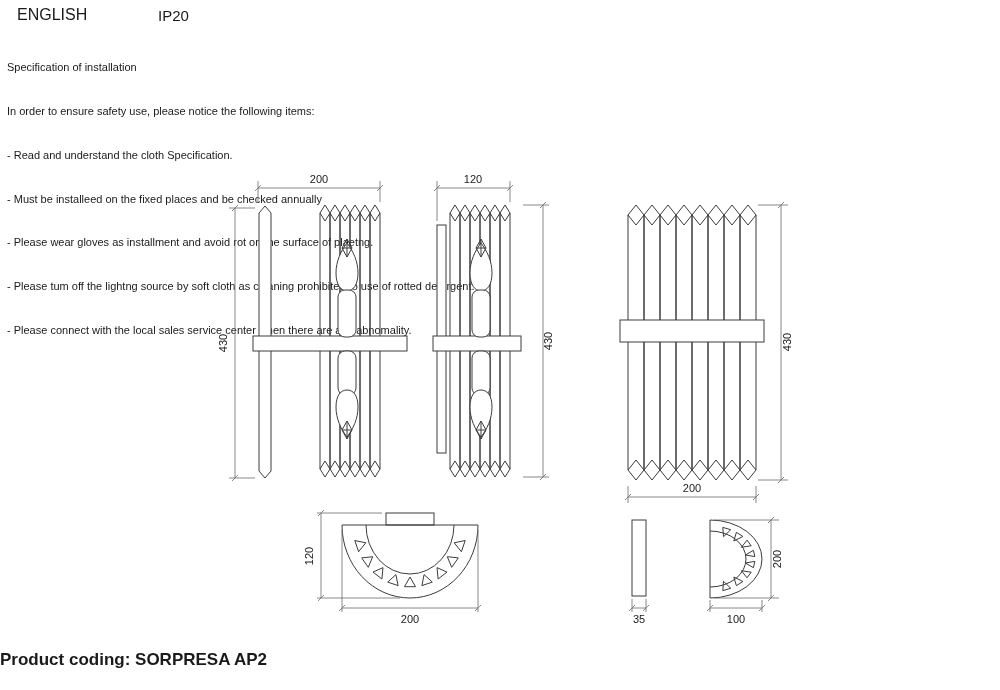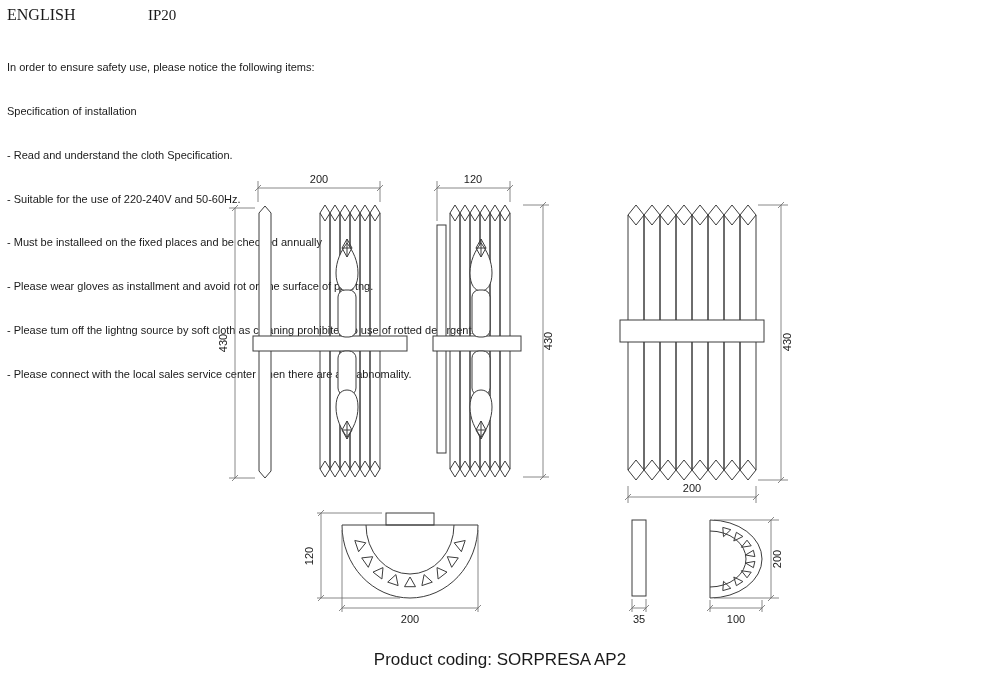--- a/index.html
+++ b/index.html
@@ -1,40 +1,39 @@
 <!DOCTYPE html>
 <html><head>
 <meta charset="utf-8">
 <style>
   html,body{margin:0;padding:0;background:#fff;}
   body{width:1000px;height:690px;position:relative;overflow:hidden;
        font-family:"Liberation Sans", sans-serif;color:#1a1a1a;}
-  .hdr{position:absolute;top:6px;left:7px;width:400px;font-size:16px;font-family:Liberation Serif, serif;}
+  .hdr{position:absolute;top:6px;left:17px;width:400px;font-size:16px;}
   .hdr .ip{position:absolute;left:141px;top:1px;font-size:15px;text-align:right;}
   .spec{position:absolute;top:31px;left:7px;font-size:11px;line-height:14.6px;white-space:pre;}
-  .footer{position:absolute;top:650px;left:0;width:1000px;text-align:center;font-size:17px;}
+  .footer{position:absolute;top:650px;left:0;width:1000px;font-size:17px;font-weight:bold;}
   svg{position:absolute;top:0;left:0;}
   .ln{stroke:#3c3c3c;stroke-width:1;fill:none;}
   .wh{stroke:#3c3c3c;stroke-width:1;fill:#ffffff;}
   .dim{stroke:#6b6b6b;stroke-width:0.8;fill:none;}
   .lbl{font-family:"Liberation Sans",sans-serif;font-size:11px;fill:#1a1a1a;}
 </style>
 </head>
 <body>
 
 <div class="hdr">
   <span>ENGLISH</span>
   <span class="ip">IP20</span>
 </div>
 
 <div class="spec">
+  <div>Specification of installation</div>
   <div>In order to ensure safety use, please notice the following items:</div>
-  <div>Specification of installation</div>
   <div>- Read and understand the cloth Specification.</div>
-  <div>- Suitable for the use of 220-240V and 50-60Hz.</div>
   <div>- Must be installeed on the fixed places and be checked annually</div>
   <div>- Please wear gloves as installment and avoid rot on the surface of plaetng.</div>
   <div>- Please tum off the lightng source by soft cloth as cleaning prohibited to use of rotted detergent.</div>
   <div>- Please connect with the local sales service center when there are any abnomality.</div>
 </div>
 
 <svg width="1000" height="690" viewBox="0 0 1000 690">
   <defs>
     <g id="rodA" class="ln">
         <path d="M0 8 L5 0 L10 8 L10 264 L5 272 L0 264 Z M0 8 L5 16 L10 8 M0 264 L5 256 L10 264"></path>

